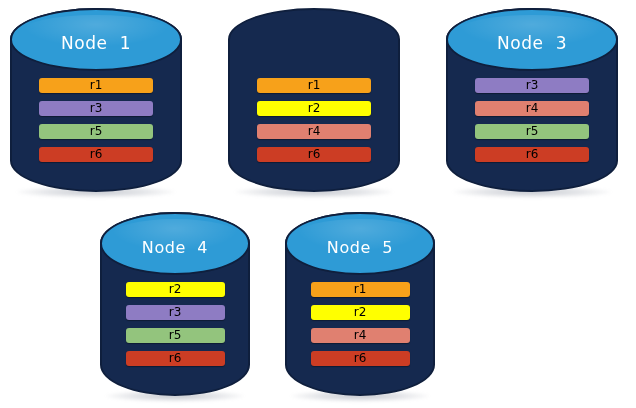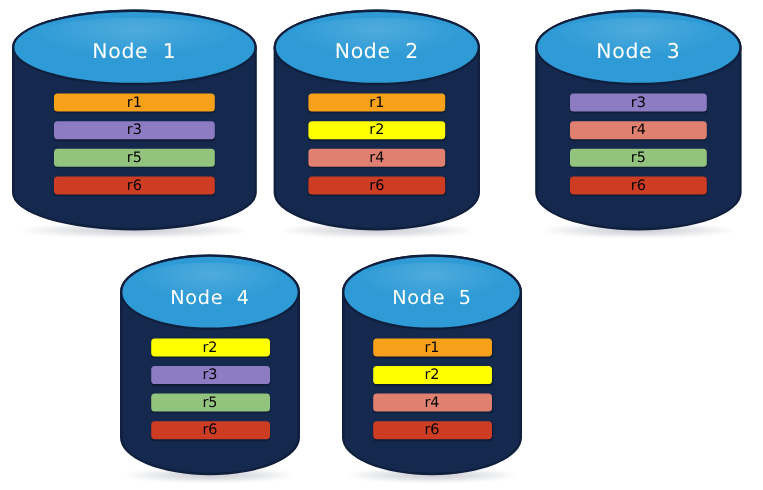--- a/index.html
+++ b/index.html
@@ -123,21 +123,21 @@
   }
 
   .replica-label {
     font-size: 12px;
     font-weight: normal;
     color: #000000;
     line-height: 1;
   }
 
   
-  #node-1 { left: 10px;  top: 8px;   width: 204px; height: 184px; }
+  #node-1 { left: 10px;  top: 8px;   width: 172px; height: 184px; }
   #node-2 { left: 228px; top: 8px;   width: 172px; height: 184px; }
   #node-3 { left: 446px; top: 8px;   width: 172px; height: 184px; padding-left: 26px; }
   
   #node-4 { left: 100px; top: 212px; width: 150px; height: 184px; padding-left: 16px; }
   #node-5 { left: 285px; top: 212px; width: 150px; height: 184px; }
 
   #node-4 .node-title,
   #node-5 .node-title { font-size: 16px; }
 </style>
 </head>
@@ -163,23 +163,20 @@
         </div>
         <div class="replica-bar" style="background: rgb(204, 61, 36);">
           <span class="replica-label">r6</span>
         </div>
       </div>
   </div>
 
   <div class="node" id="node-2">
     <div class="node-shadow"></div>
     <div class="node-body"></div>
-    <div class="node-lid">
-      <span class="node-title">Node  2</span>
-    </div>
     <div class="replica-stack">
         <div class="replica-bar" style="background: rgb(247, 161, 26);">
           <span class="replica-label">r1</span>
         </div>
         <div class="replica-bar" style="background: rgb(255, 255, 0);">
           <span class="replica-label">r2</span>
         </div>
         <div class="replica-bar" style="background: rgb(224, 128, 112);">
           <span class="replica-label">r4</span>
         </div>

